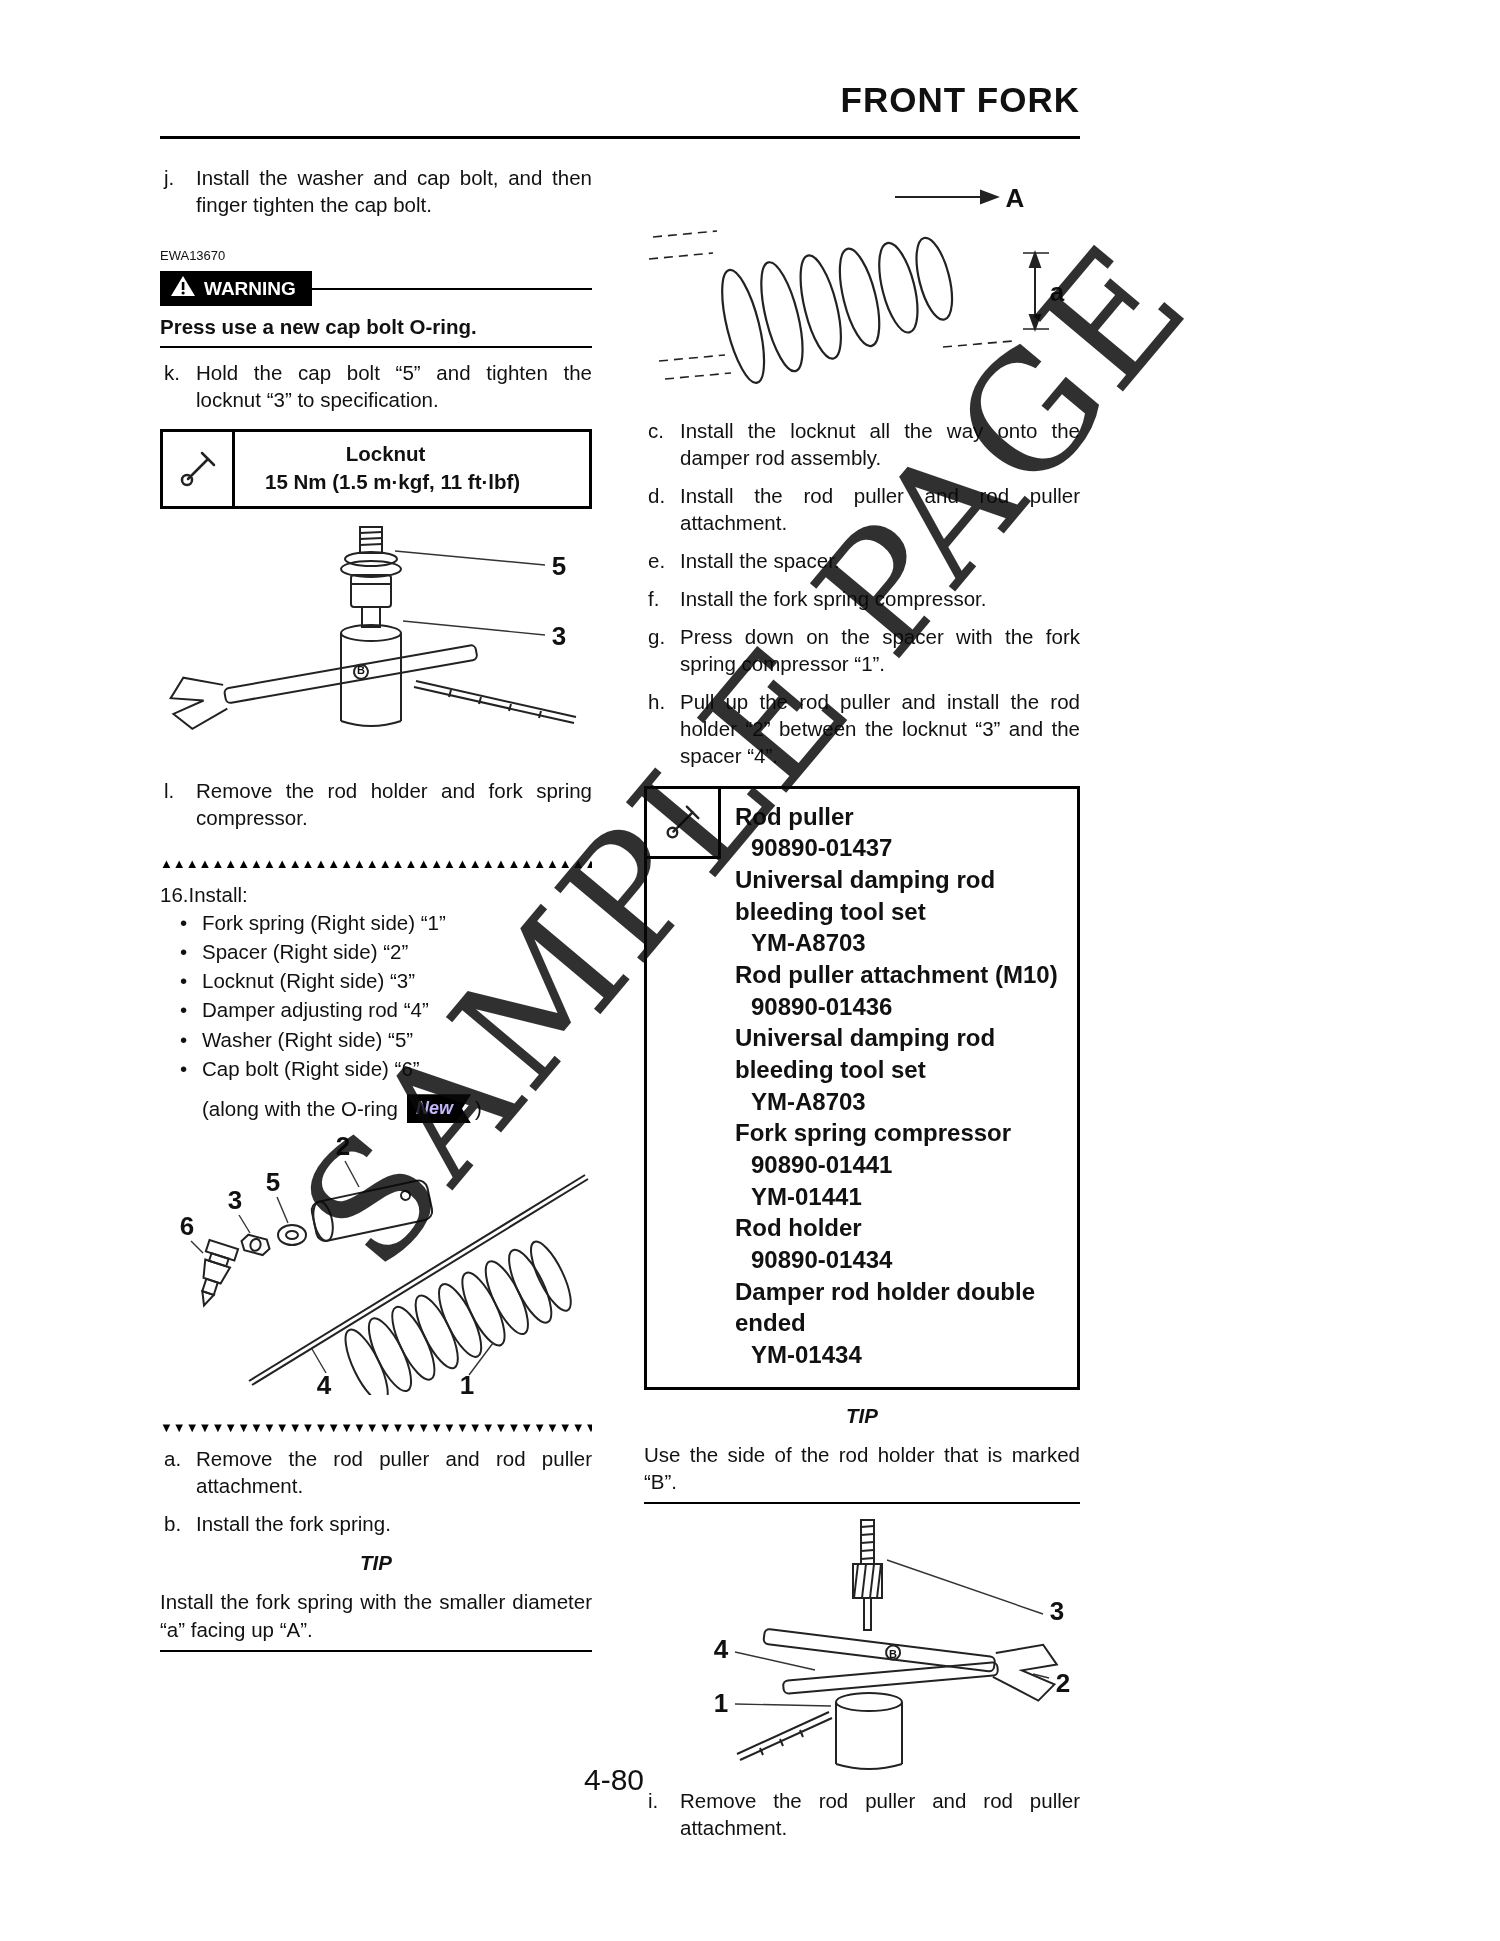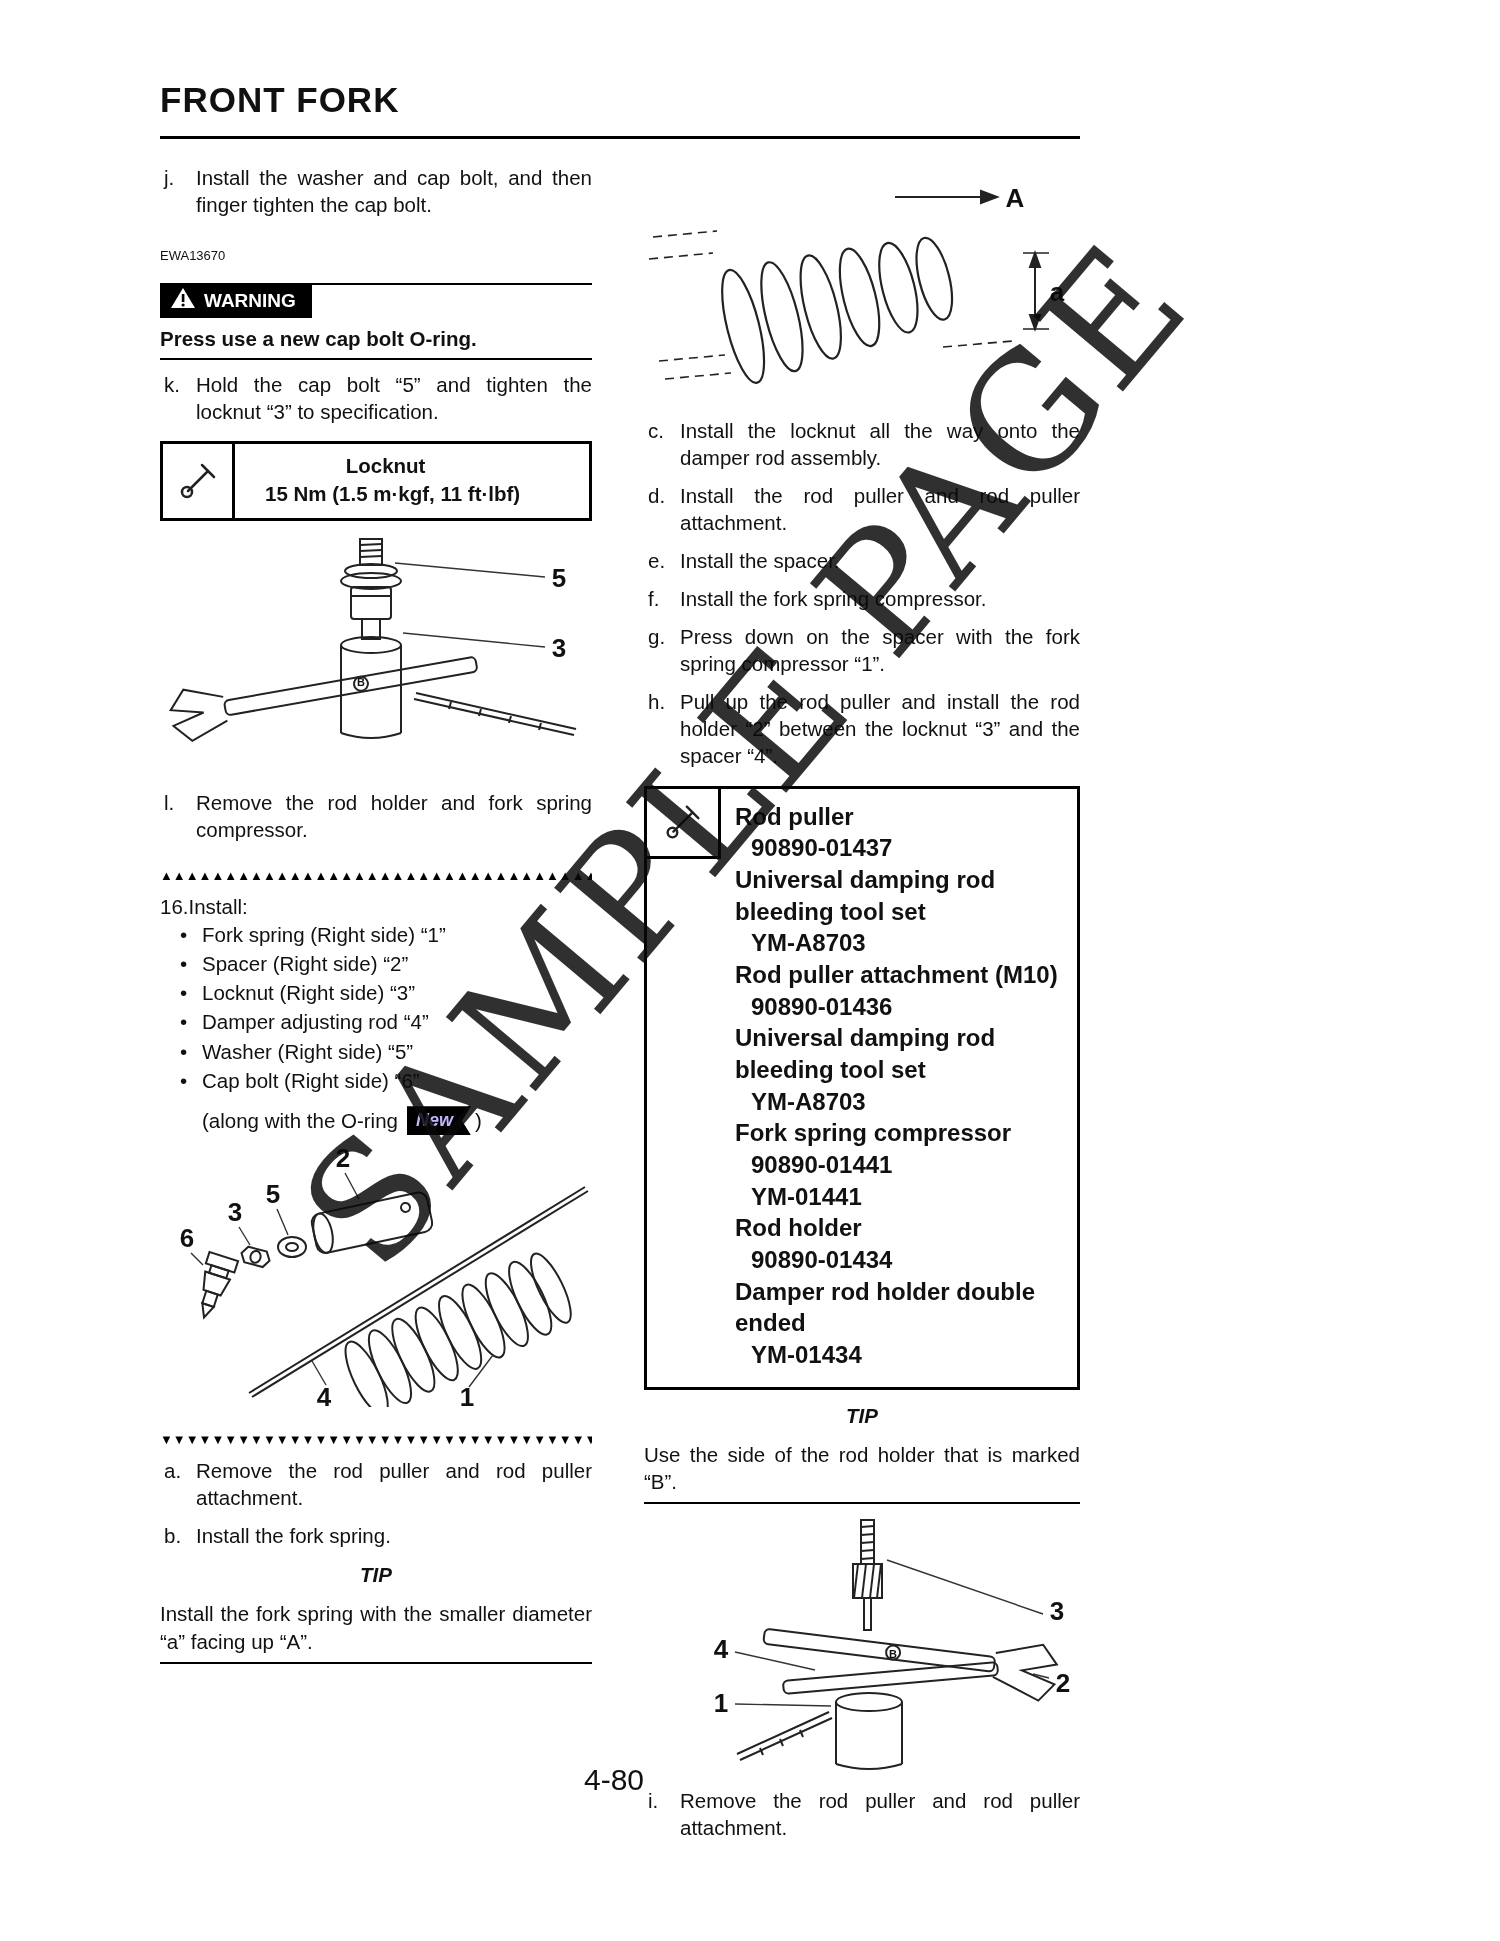--- a/index.html
+++ b/index.html
@@ -1,32 +1,32 @@
 <!DOCTYPE html>
 <html><head>
 <meta charset="utf-8">
 <style>
   * { margin:0; padding:0; box-sizing:border-box; }
   html,body { width:1500px; height:1941px; background:#ffffff; }
   body { font-family:"Liberation Sans",sans-serif; color:#111; position:relative; overflow:hidden; }
 
   .content { position:absolute; left:160px; top:0; width:920px; }
-  .title { margin-top:80px; text-align:left; font-size:35px; font-weight:bold; letter-spacing:1px; }
+  .title { margin-top:80px; text-align:right; font-size:35px; font-weight:bold; letter-spacing:1px; }
   .header-rule { margin-top:16px; border-top:3px solid #000; }
 
   .columns { display:flex; margin-top:14px; }
   .col-left { width:432px; }
   .col-right { width:436px; margin-left:52px; }
 
   .step { display:flex; margin-top:11px; font-size:20.5px; line-height:1.32; }
   .step-label { flex:none; width:36px; padding-left:4px; }
   .step-text { flex:1; text-align:justify; }
 
   .ref-code { font-size:13px; margin-top:30px; }
-  .warning-row { display:flex; align-items:flex-start; margin-top:20px; }
+  .warning-row { display:flex; align-items:center; margin-top:8px; }
   .warning-badge { background:#000; color:#fff; font-weight:bold; font-size:19px;
                    display:flex; align-items:center; gap:8px; padding:4px 16px 4px 10px; }
   .warning-extend { flex:1; border-bottom:2px solid #000; }
   .warning-text { font-weight:bold; font-size:20.5px; margin-top:9px; }
   .rule { border-top:2px solid #000; margin-top:7px; }
 
   .spec-box { border:3px solid #000; display:flex; margin-top:16px; align-items:stretch;text-align:center; }
   .spec-icon-cell { flex:none; width:72px; border-right:3px solid #000;
                     display:flex; align-items:center; justify-content:center; }
   .spec-text { padding:8px 10px 10px 16px; font-weight:bold; font-size:20.5px; line-height:1.35; }

